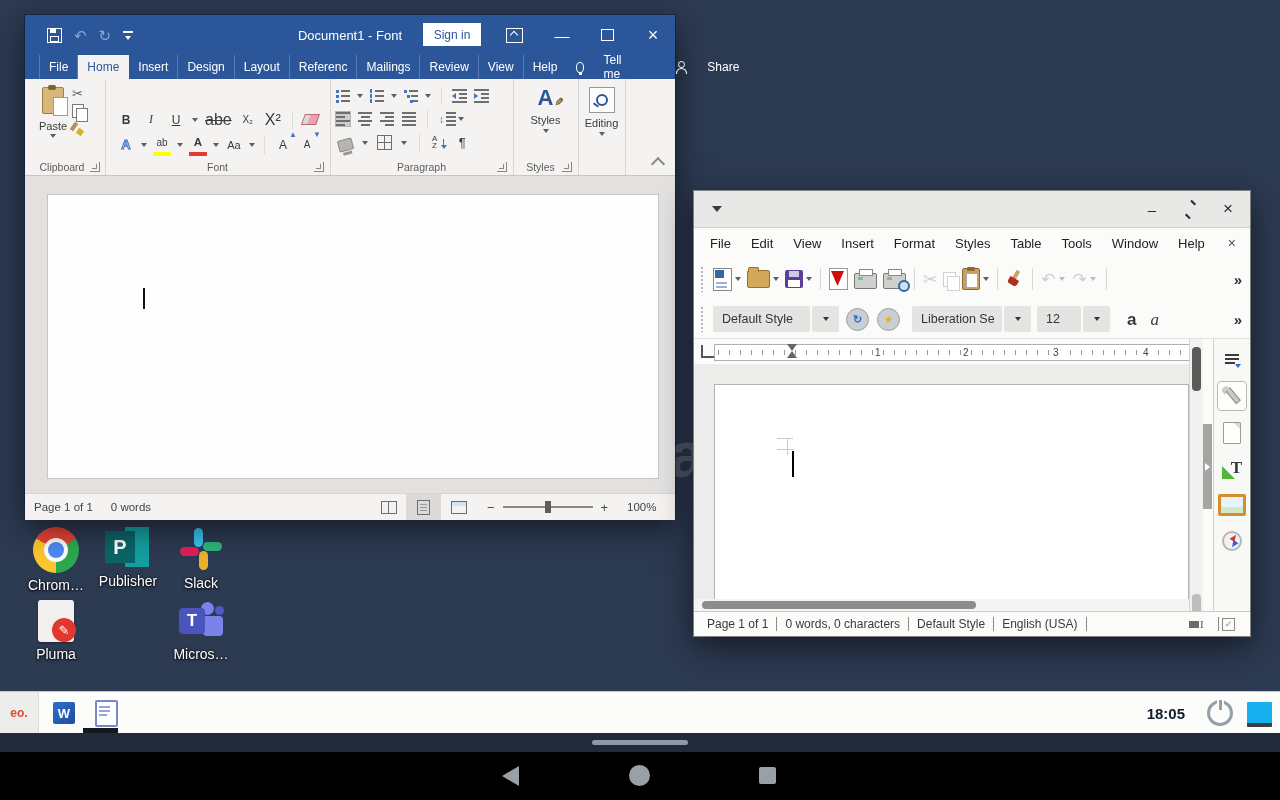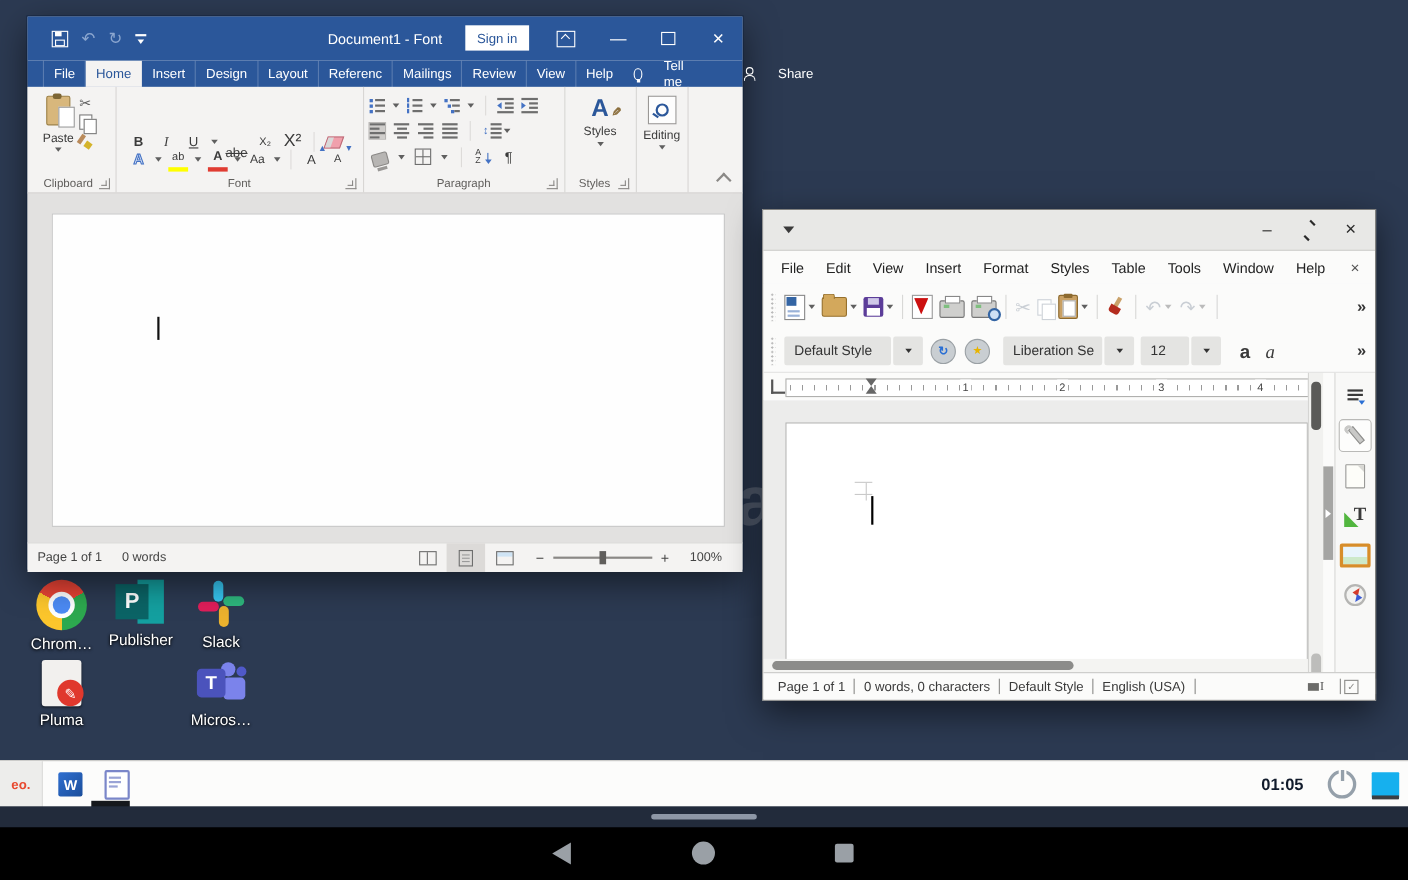--- a/index.html
+++ b/index.html
@@ -78,21 +78,21 @@
   .ic-copy::after{content:"";position:absolute;left:3px;top:3px;width:10px;height:12px;background:#fff;border:1px solid #7a7a7a;}
   .ic-brush{width:13px;height:14px;position:relative;}
   .ic-brush::before{content:"";position:absolute;left:1px;top:0;width:4px;height:9px;background:#b98a5a;transform:rotate(35deg);}
   .ic-brush::after{content:"";position:absolute;left:6px;top:7px;width:6px;height:6px;background:#d4b32a;transform:rotate(35deg);}
   
   .combo{height:19px;background:#fff;border:1px solid #a6a4a2;display:flex;align-items:center;font-size:11.5px;color:#333;padding:0 4px;justify-content:space-between;}
   .fmt{font-size:12px;}
   .fx-b{font-weight:bold;}
   .fx-i{font-style:italic;font-family:"Liberation Serif",serif;}
   .fx-u{text-decoration:underline;}
-  .fx-strike{text-decoration:line-through;font-size:12px;margin-top:19px;}
+  .fx-strike{text-decoration:line-through;font-size:16px;}
   .fx-eff{color:#e8eefb;-webkit-text-stroke:1px #4472c4;font-weight:bold;font-size:13px;}
   .fx-hl{font-size:10px;border-bottom:4px solid #ffff00;line-height:1;}
   .fx-fc{font-size:11.5px;border-bottom:4px solid #e03c32;line-height:1;font-weight:bold;}
   .fx-case{font-size:11px;}
   .fx-grow{font-size:12px;position:relative;}
   .fx-grow i{position:absolute;font-style:normal;top:-5px;right:-5px;font-size:8px;color:#4472c4;}
   .ic-eraser{width:13px;height:9px;background:#f0a0ac;border:1px solid #b96a76;transform:skewX(-20deg);position:relative;}
   .ic-eraser::after{content:"";position:absolute;left:0;top:0;width:5px;height:100%;background:#d9d9d9;}
   
   .ln{width:14px;height:14px;background-repeat:no-repeat;}
@@ -666,21 +666,21 @@
 
   <div class="taskbar">
     <div class="eocell">
       <span class="eologo">eo.</span>
     </div>
     <div class="tb-word">
         <span>W</span>
       </div>
     <div class="tb-lo"></div>
     <div class="tb-indic"></div>
-    <div class="tb-time">01:05</div>
+    <div class="tb-time">18:05</div>
     <div class="tb-power"></div>
     <div class="tb-display"></div>
   </div>
 
   <div class="navstrip">
     <div class="navpill"></div>
   </div>
   <div class="navbar">
     <div class="nav-back"></div>
     <div class="nav-home"></div>

